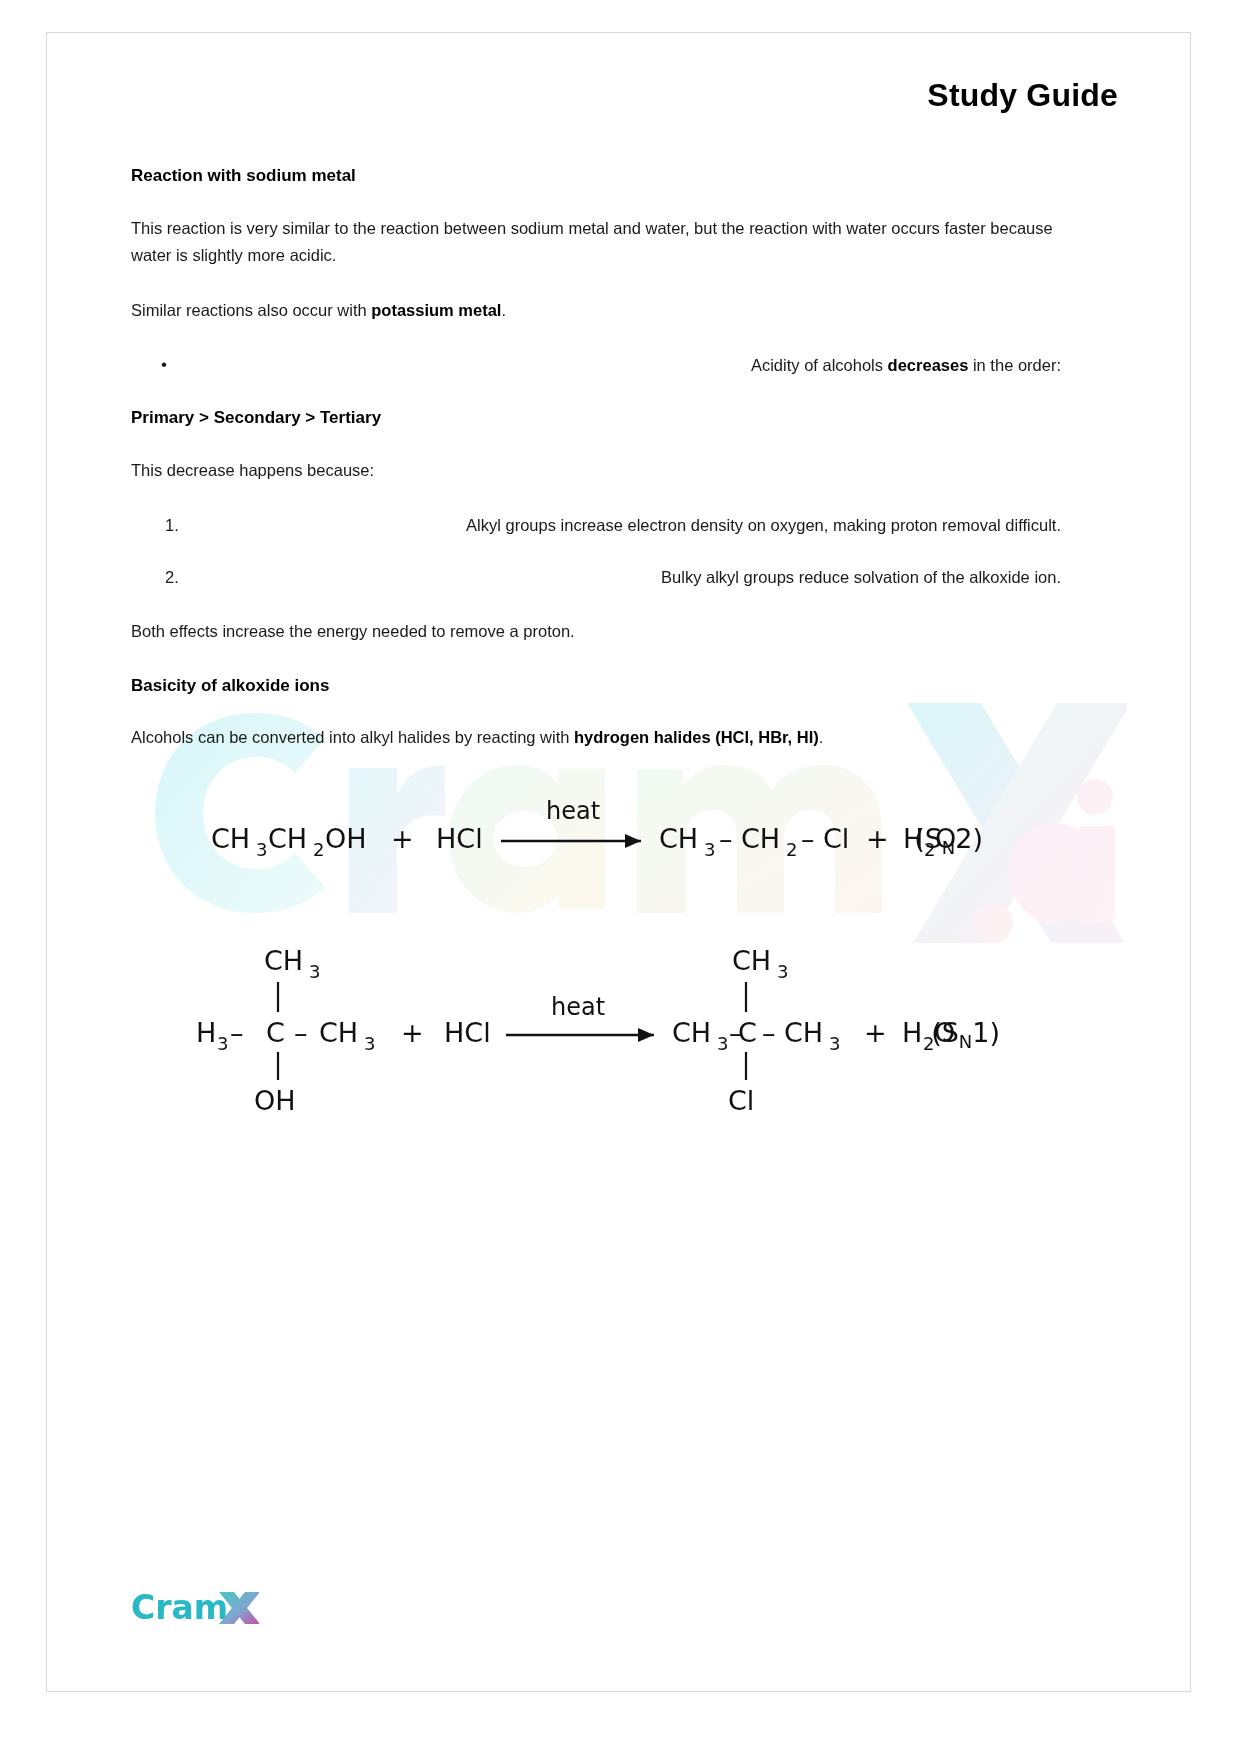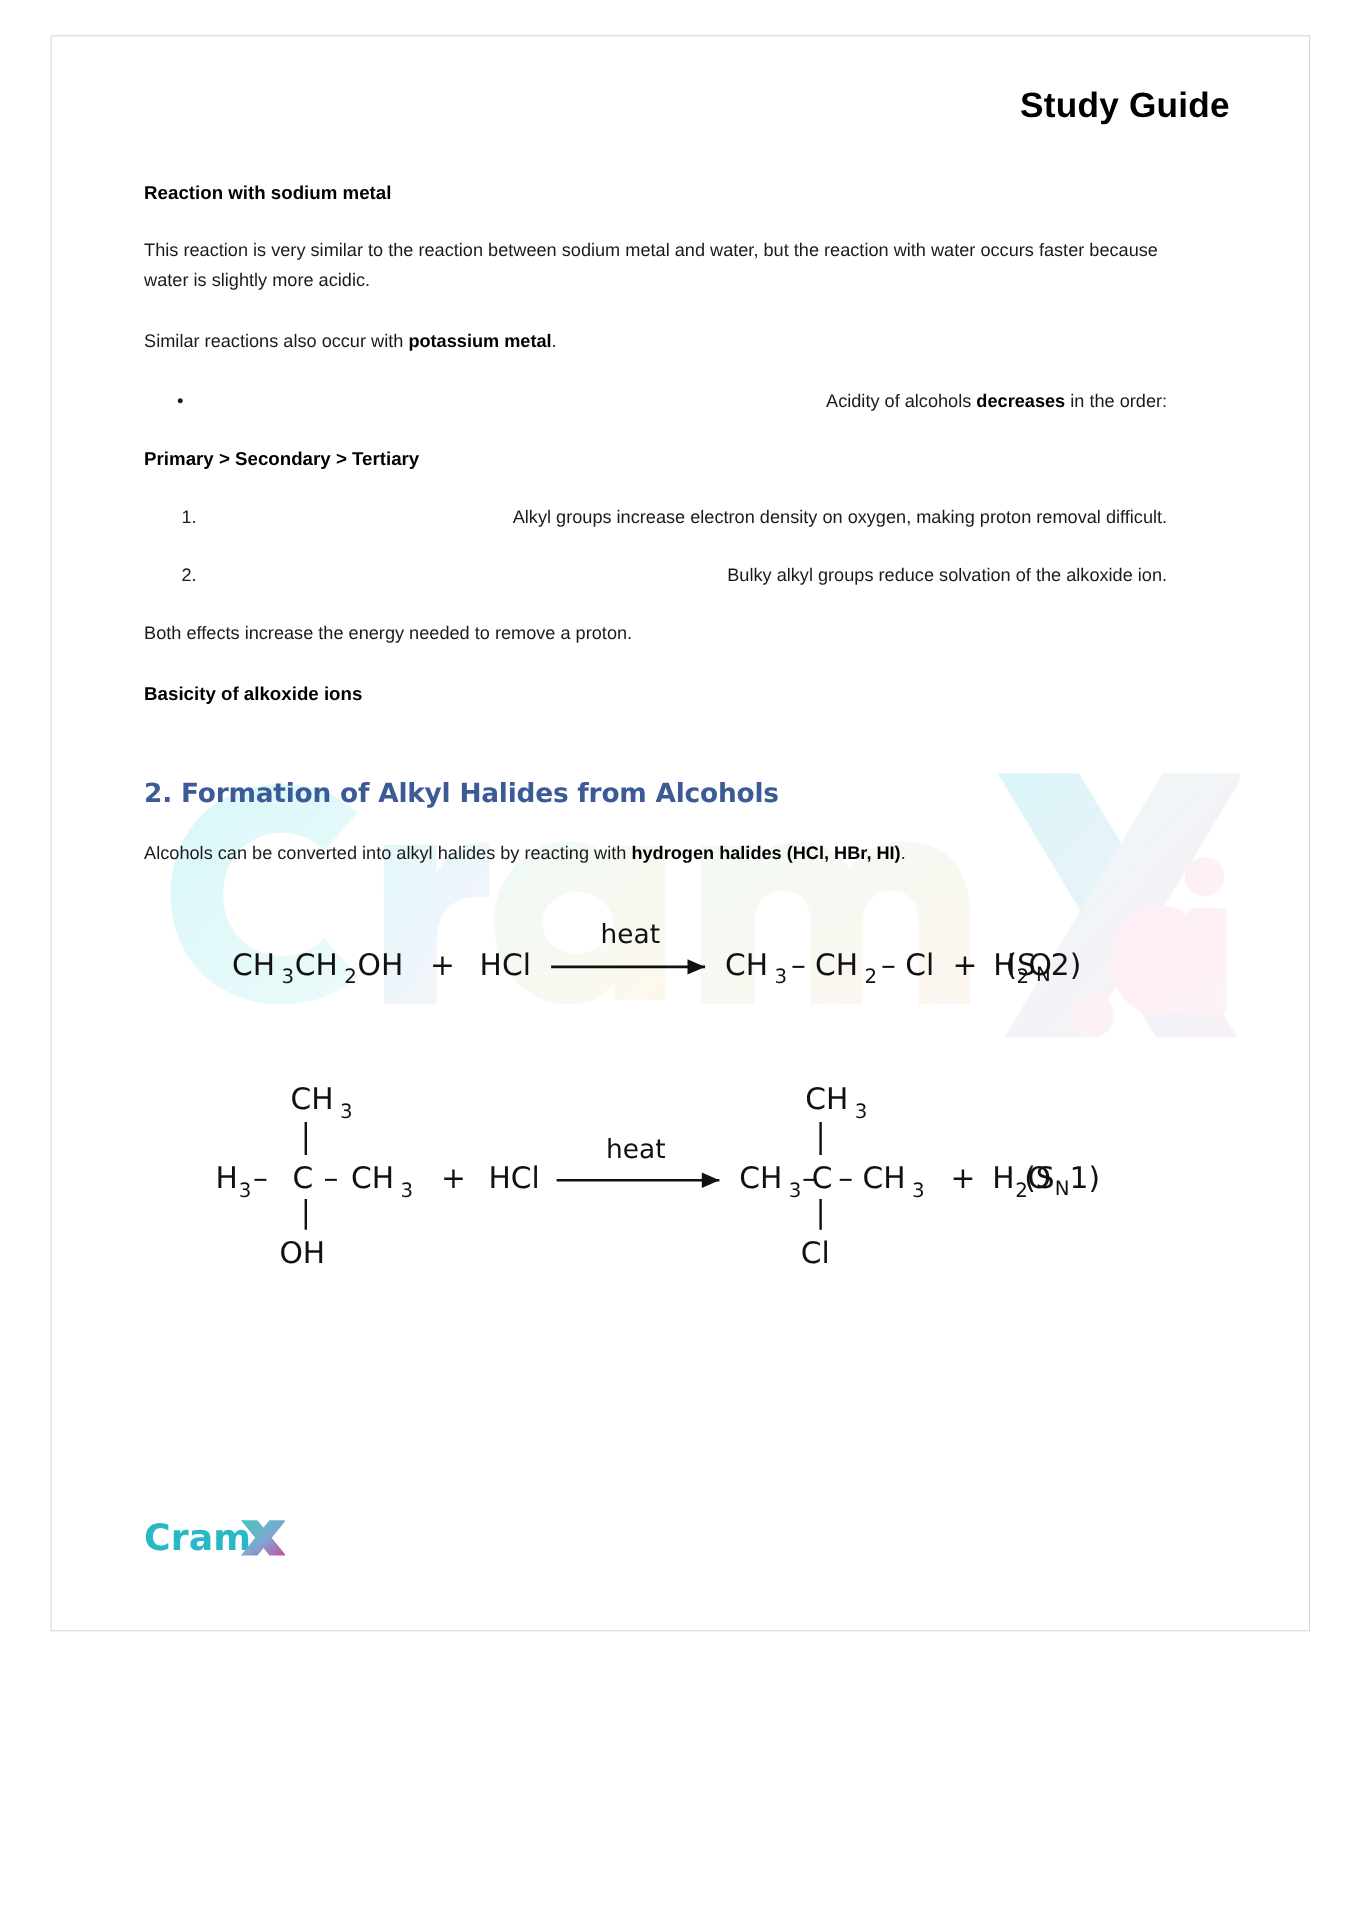--- a/index.html
+++ b/index.html
@@ -5,21 +5,21 @@
   html,body{margin:0;padding:0;}
   body{
     width:1241px;height:1754px;
     background:#ffffff;
     font-family:"Liberation Sans", sans-serif;
     -webkit-font-smoothing:antialiased;
   }
   .page{
     position:absolute;
     left:46px; top:32px;
-    width:1145px; height:1451px;
+    width:1145px; height:1660px;
     border:1px solid #d8d8d8;
     background:#ffffff;
     box-sizing:border-box;
     overflow:hidden;
   }
   
   .watermark{
     position:absolute;
     left:70px; top:640px;
     width:1010px; height:270px;
@@ -197,32 +197,32 @@
       <p class="para"><span>This reaction is very similar to the reaction between sodium metal and water, but the reaction with water occurs faster because water is slightly more acidic.</span></p>
       <p class="para"><span>Similar reactions also occur with </span><b>potassium metal</b><span>.</span></p>
 
 
       <ul class="bullets">
         <li><span>Acidity of alcohols </span><b>decreases</b><span> in the order:</span></li>
       </ul>
 
       <h3 class="sub">Primary &gt; Secondary &gt; Tertiary</h3>
 
+      <p class="para">This decrease happens because:</p>
 
       <ol class="numbered">
         <li>Alkyl groups increase electron density on oxygen, making proton removal difficult.</li>
         <li>Bulky alkyl groups reduce solvation of the alkoxide ion.</li>
       </ol>
 
       <p class="para">Both effects increase the energy needed to remove a proton.</p>
 
       <h3 class="sub">Basicity of alkoxide ions</h3>
 
 
-      <h2 class="section">2. Formation of Alkyl Halides from Alcohols</h2>
 
       <p class="para"><span>Alcohols can be converted into alkyl halides by reacting with </span><b>hydrogen halides (HCl, HBr, HI)</b><span>.</span></p>
 
       <div class="eq-wrap">
         <svg class="eq" width="790" height="90" viewBox="0 0 790 90" xmlns="http://www.w3.org/2000/svg">
           <g font-family="DejaVu Sans, sans-serif" fill="#111">
             <text x="10" y="62" font-size="27">CH</text>
             <text x="55" y="70" font-size="18">3</text>
             <text x="67" y="62" font-size="27">CH</text>
             <text x="112" y="70" font-size="18">2</text>

